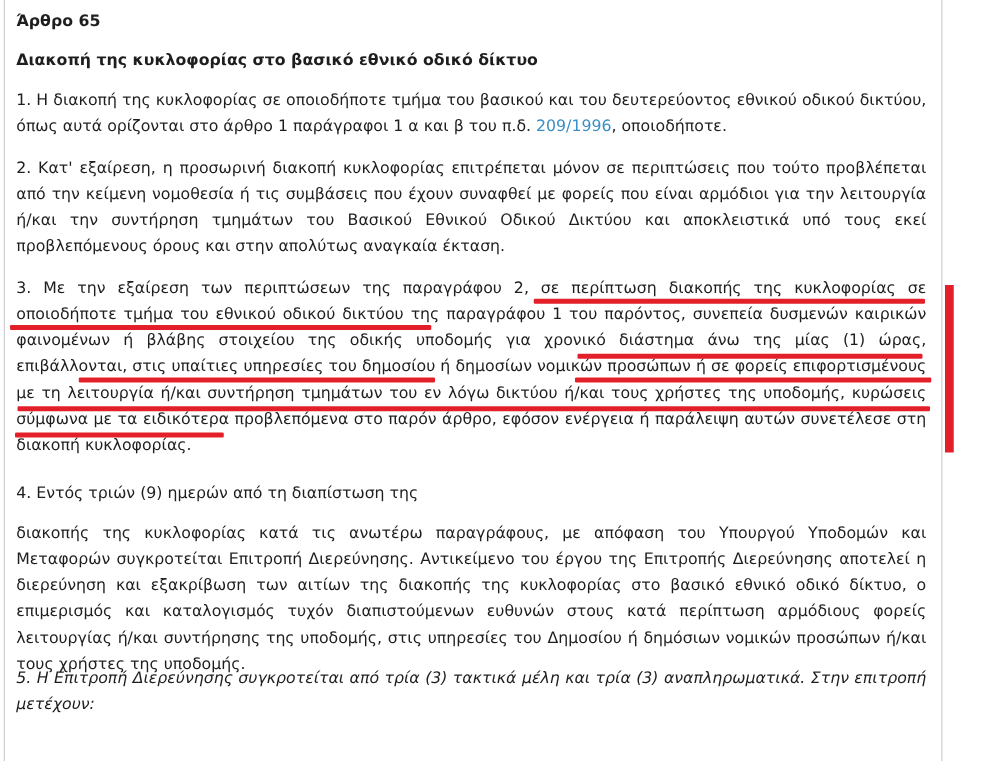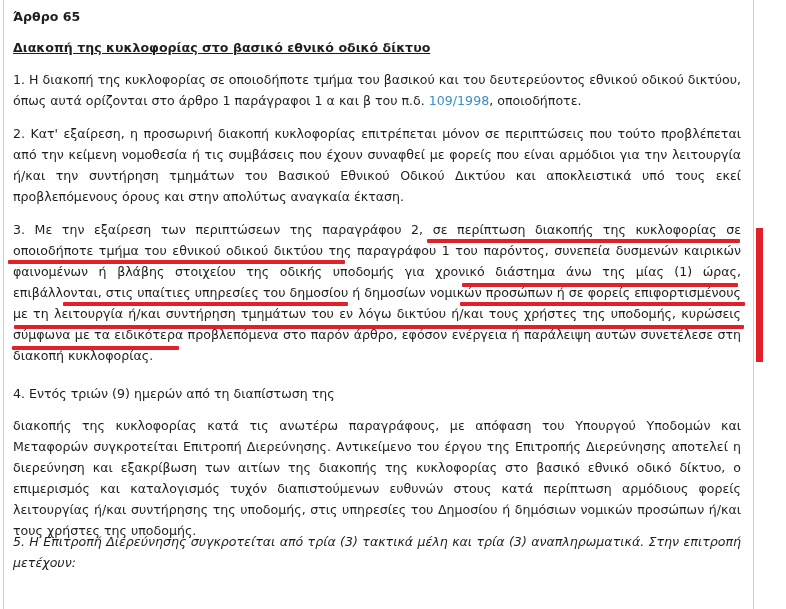--- a/index.html
+++ b/index.html
@@ -14,24 +14,24 @@
   .mark { position: absolute; height: 4px; background: #e3202a; border-radius: 1px; }
   .vbar { position: absolute; left: 756px; top: 228px; width: 7px; height: 134px; background: #e3202a; }
 </style>
 </head>
 <body>
 
 <div class="frame"></div>
 
 <div class="content">
   <p class="title" style="position:absolute; top:6px;">Άρθρο 65</p>
-  <p class="title" style="position:absolute; top:37px; white-space:nowrap;text-decoration:underline;">Διακοπή της κυκλοφορίας στο βασικό εθνικό οδικό δίκτυο</p>
+  <p class="title" style="position:absolute; top:37px; white-space:nowrap;">Διακοπή της κυκλοφορίας στο βασικό εθνικό οδικό δίκτυο</p>
 
   <p class="p" style="position:absolute; top:69px; width:728px;">
-    <span>1. Η διακοπή της κυκλοφορίας σε οποιοδήποτε τμήμα του βασικού και του δευτερεύοντος εθνικού οδικού δικτύου, όπως αυτά ορίζονται στο άρθρο 1 παράγραφοι 1 α και β του π.δ. </span><a class="link" href="#">109/1998</a><span>, οποιοδήποτε.</span>
+    <span>1. Η διακοπή της κυκλοφορίας σε οποιοδήποτε τμήμα του βασικού και του δευτερεύοντος εθνικού οδικού δικτύου, όπως αυτά ορίζονται στο άρθρο 1 παράγραφοι 1 α και β του π.δ. </span><a class="link" href="#">209/1996</a><span>, οποιοδήποτε.</span>
   </p>
 
   <p class="p" style="position:absolute; top:123px; width:728px;">2. Κατ' εξαίρεση, η προσωρινή διακοπή κυκλοφορίας επιτρέπεται μόνον σε περιπτώσεις που τούτο προβλέπεται από την κείμενη νομοθεσία ή τις συμβάσεις που έχουν συναφθεί με φορείς που είναι αρμόδιοι για την λειτουργία ή/και την συντήρηση τμημάτων του Βασικού Εθνικού Οδικού Δικτύου και αποκλειστικά υπό τους εκεί προβλεπόμενους όρους και στην απολύτως αναγκαία έκταση.</p>
 
   <p class="p" style="position:absolute; top:219px; width:728px;">3. Με την εξαίρεση των περιπτώσεων της παραγράφου 2, σε περίπτωση διακοπής της κυκλοφορίας σε οποιοδήποτε τμήμα του εθνικού οδικού δικτύου της παραγράφου 1 του παρόντος, συνεπεία δυσμενών καιρικών φαινομένων ή βλάβης στοιχείου της οδικής υποδομής για χρονικό διάστημα άνω της μίας (1) ώρας, επιβάλλονται, στις υπαίτιες υπηρεσίες του δημοσίου ή δημοσίων νομικών προσώπων ή σε φορείς επιφορτισμένους με τη λειτουργία ή/και συντήρηση τμημάτων του εν λόγω δικτύου ή/και τους χρήστες της υποδομής, κυρώσεις σύμφωνα με τα ειδικότερα προβλεπόμενα στο παρόν άρθρο, εφόσον ενέργεια ή παράλειψη αυτών συνετέλεσε στη διακοπή κυκλοφορίας.</p>
 
   <p class="p" style="position:absolute; top:383px; width:728px;">4. Εντός τριών (9) ημερών από τη διαπίστωση της</p>
 
   <p class="p" style="position:absolute; top:415px; width:728px;">διακοπής της κυκλοφορίας κατά τις ανωτέρω παραγράφους, με απόφαση του Υπουργού Υποδομών και Μεταφορών συγκροτείται Επιτροπή Διερεύνησης. Αντικείμενο του έργου της Επιτροπής Διερεύνησης αποτελεί η διερεύνηση και εξακρίβωση των αιτίων της διακοπής της κυκλοφορίας στο βασικό εθνικό οδικό δίκτυο, ο επιμερισμός και καταλογισμός τυχόν διαπιστούμενων ευθυνών στους κατά περίπτωση αρμόδιους φορείς λειτουργίας ή/και συντήρησης της υποδομής, στις υπηρεσίες του Δημοσίου ή δημόσιων νομικών προσώπων ή/και τους χρήστες της υποδομής.</p>
 

